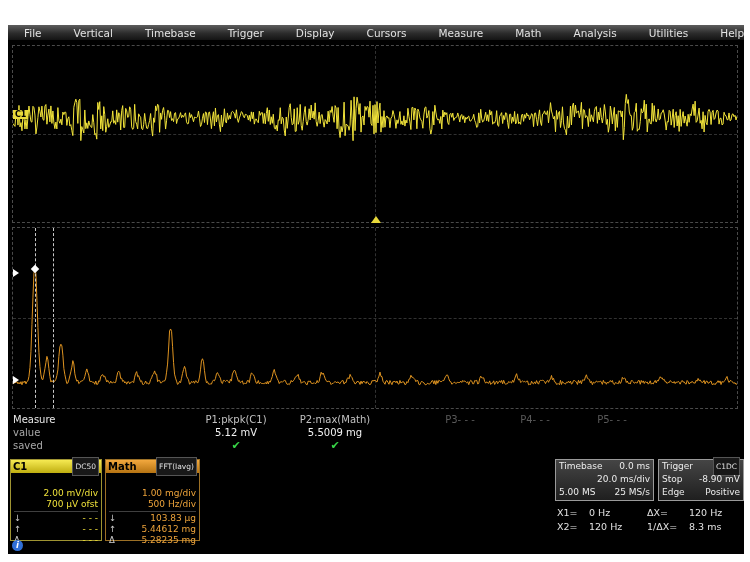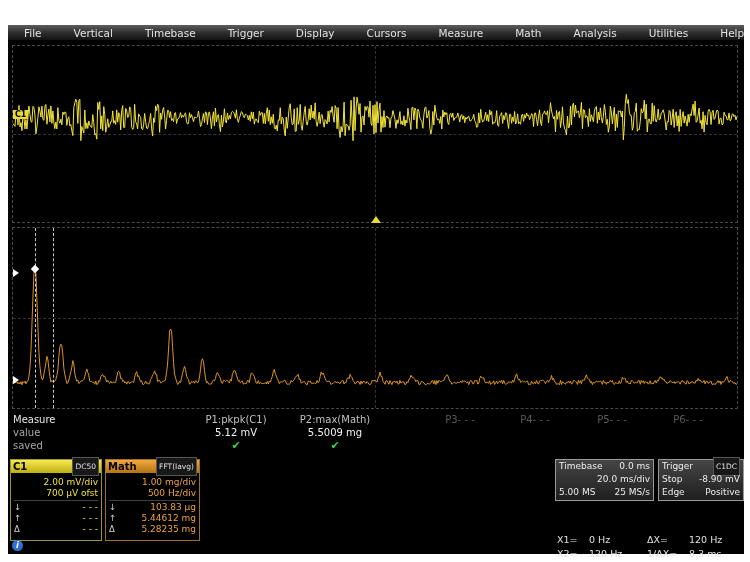--- a/index.html
+++ b/index.html
@@ -47,38 +47,38 @@
   
   .dbox{position:absolute;top:434px;background:#000;border:1px solid #8c8c8c;font-size:9px;line-height:11px}
   #c1-box{left:2px;width:92px;height:82px;border-color:#9f9432}
   #math-box{left:97px;width:95px;height:82px;border-color:#9c7026}
   .dbox-head{height:13px;display:flex;justify-content:space-between;align-items:center;
     padding:0 2px;color:#000;font-weight:bold;font-size:10px}
   .c1-head{background:linear-gradient(#f6ea52,#bfae10)}
   .math-head{background:linear-gradient(#f2a83e,#b57312)}
   .dbox-badge{background:#181818;color:#e0e0e0;font-weight:normal;font-size:7.5px;
     line-height:9px;padding:4px 2px;border:1px solid #555}
-  .dbox-body{padding:4px 3px 0 3px}
+  .dbox-body{padding:15px 3px 0 3px}
   .dbox-body .r{text-align:right}
   .c1-text{color:#efe13a}
   .math-text{color:#eda33a}
   .crow{display:flex;justify-content:space-between;border-top:0}
   .csep{border-top:1px solid #3f3f3f;margin:1px 0}
   .csym{font-size:8.5px;color:#cfcfcf}
 
   
   .graybox{position:absolute;top:434px;height:42px;background:linear-gradient(#454545,#1f1f1f);
     border:1px solid #9a9a9a;color:#ececec;font-size:9px;line-height:13px;padding:0 3px}
   #tb-box{left:547px;width:99px}
   #trig-box{left:650px;width:86px}
   .grow{display:flex;justify-content:space-between;align-items:center;height:13px}
   .grow.right{justify-content:flex-end}
 
   
-  .xcursors{position:absolute;left:549px;top:508px;width:186px;font-size:9.5px;color:#e0e0e0}
+  .xcursors{position:absolute;left:549px;top:481px;width:186px;font-size:9.5px;color:#e0e0e0}
   .xrow{display:grid;grid-template-columns:32px 58px 42px 54px;line-height:14px}
 
   
   .msgbar{position:absolute;left:4px;top:513px;height:15px;display:flex;align-items:center;
     font-size:10px;color:#f0f0f0;gap:5px}
   .info-icon{display:inline-block;width:11px;height:11px;border-radius:50%;background:#2f6fd6;
     color:#fff;font-size:8.5px;line-height:11px;text-align:center;font-style:italic;font-weight:bold}
 </style>
 </head>
 <body>
@@ -146,25 +146,20 @@
     <div class="pcol dim" id="pcol3">
       <div class="plabel">P4- - -</div>
       <div class="pvalue"></div>
       <div class="pstatus"></div>
     </div>
     <div class="pcol dim" id="pcol4">
       <div class="plabel">P5- - -</div>
       <div class="pvalue"></div>
       <div class="pstatus"></div>
     </div>
-    <div class="pcol dim" id="pcol5">
-      <div class="plabel">P6- - -</div>
-      <div class="pvalue"></div>
-      <div class="pstatus"></div>
-    </div>
   </div>
 
   <div class="dbox" id="c1-box">
     <div class="dbox-head c1-head">
       <span>C1</span>
       <span class="dbox-badge">DC50</span>
     </div>
     <div class="dbox-body c1-text">
       <div class="r">2.00 mV/div</div>
       <div class="r">700 μV ofst</div>

